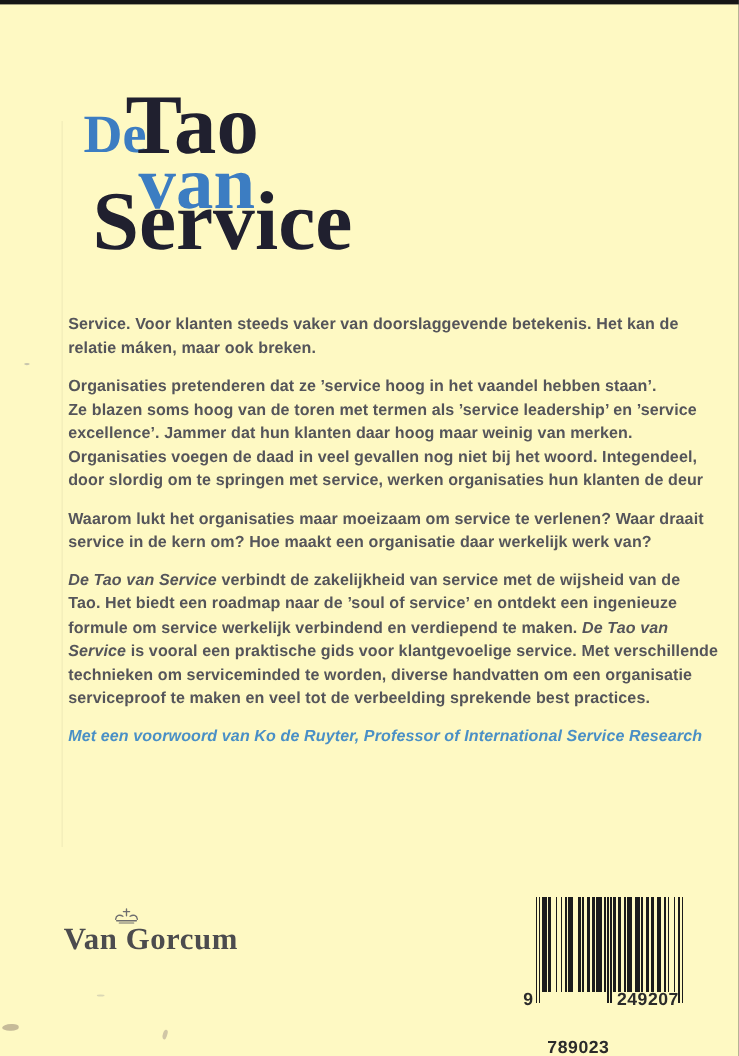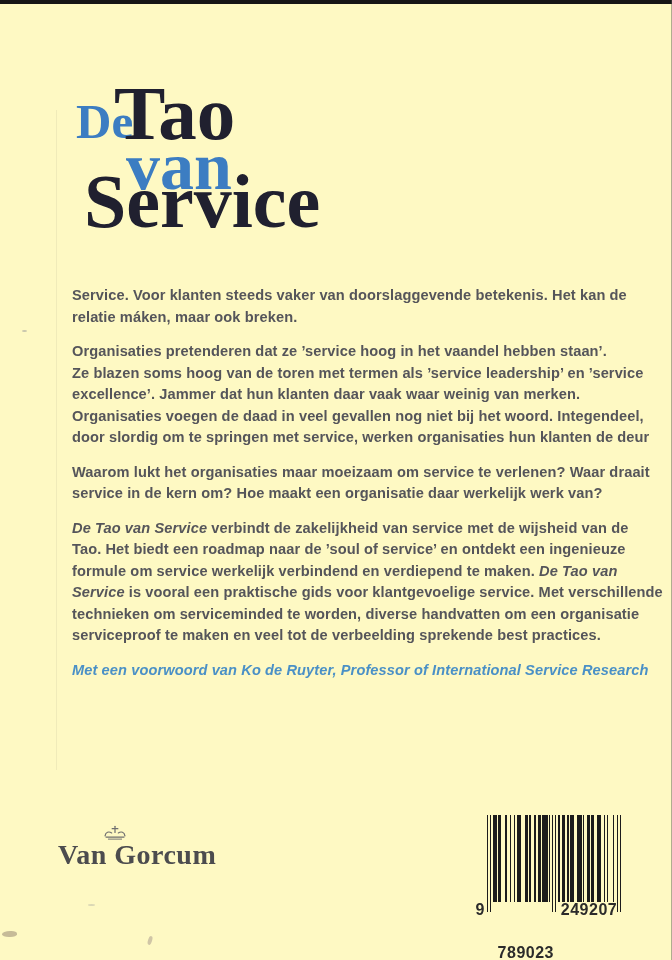--- a/index.html
+++ b/index.html
@@ -24,21 +24,21 @@
 
   
   .t-word{position:absolute;font-family:"Liberation Serif",serif;line-height:1;white-space:nowrap;}
   .t-de{left:76px;top:97px;font-size:49px;}
   .t-tao{left:114px;top:75px;font-size:77px;}
   .t-van{left:126px;top:132px;font-size:68px;}
   .t-service{left:84px;top:163px;font-size:76px;}
 
   
   .body-text{position:absolute;left:62px;top:285px;width:575px;font-size:14.6px;line-height:21.5px;letter-spacing:.1px;}
-  .para{margin:0 0 13px 10px;}
+  .para{margin:0 0 13px 0;}
   .tline{white-space:nowrap;}
   .para em{font-style:italic;}
   .para.foreword{font-style:italic;}
 
   
   .publisher{position:absolute;left:58px;top:824px;width:200px;height:48px;}
   .crown{position:absolute;left:40px;top:0;width:34px;height:17px;}
   .publisher-name{
     position:absolute;left:0;top:15px;
     font-family:"Liberation Serif",serif;font-size:28px;color:#4c4c4e;
@@ -76,21 +76,21 @@
   </div>
 
   <div class="body-text" id="body-text" style="color: rgb(85, 85, 90);">
       <div class="para">
         <div class="tline">Service. Voor klanten steeds vaker van doorslaggevende betekenis. Het kan de</div>
         <div class="tline">relatie máken, maar ook breken.</div>
       </div>
       <div class="para">
         <div class="tline">Organisaties pretenderen dat ze ’service hoog in het vaandel hebben staan’.</div>
         <div class="tline">Ze blazen soms hoog van de toren met termen als ’service leadership’ en ’service</div>
-        <div class="tline">excellence’. Jammer dat hun klanten daar vaak waar weinig van merken.</div>
+        <div class="tline">excellence’. Jammer dat hun klanten daar hoog maar weinig van merken.</div>
         <div class="tline">Organisaties voegen de daad in veel gevallen nog niet bij het woord. Integendeel,</div>
         <div class="tline">door slordig om te springen met service, werken organisaties hun klanten de deur</div>
       </div>
       <div class="para">
         <div class="tline">Waarom lukt het organisaties maar moeizaam om service te verlenen? Waar draait</div>
         <div class="tline">service in de kern om? Hoe maakt een organisatie daar werkelijk werk van?</div>
       </div>
       <div class="para">
         <div class="tline"><em>De Tao van Service</em> verbindt de zakelijkheid van service met de wijsheid van de</div>
         <div class="tline">Tao. Het biedt een roadmap naar de ’soul of service’ en ontdekt een ingenieuze</div>

